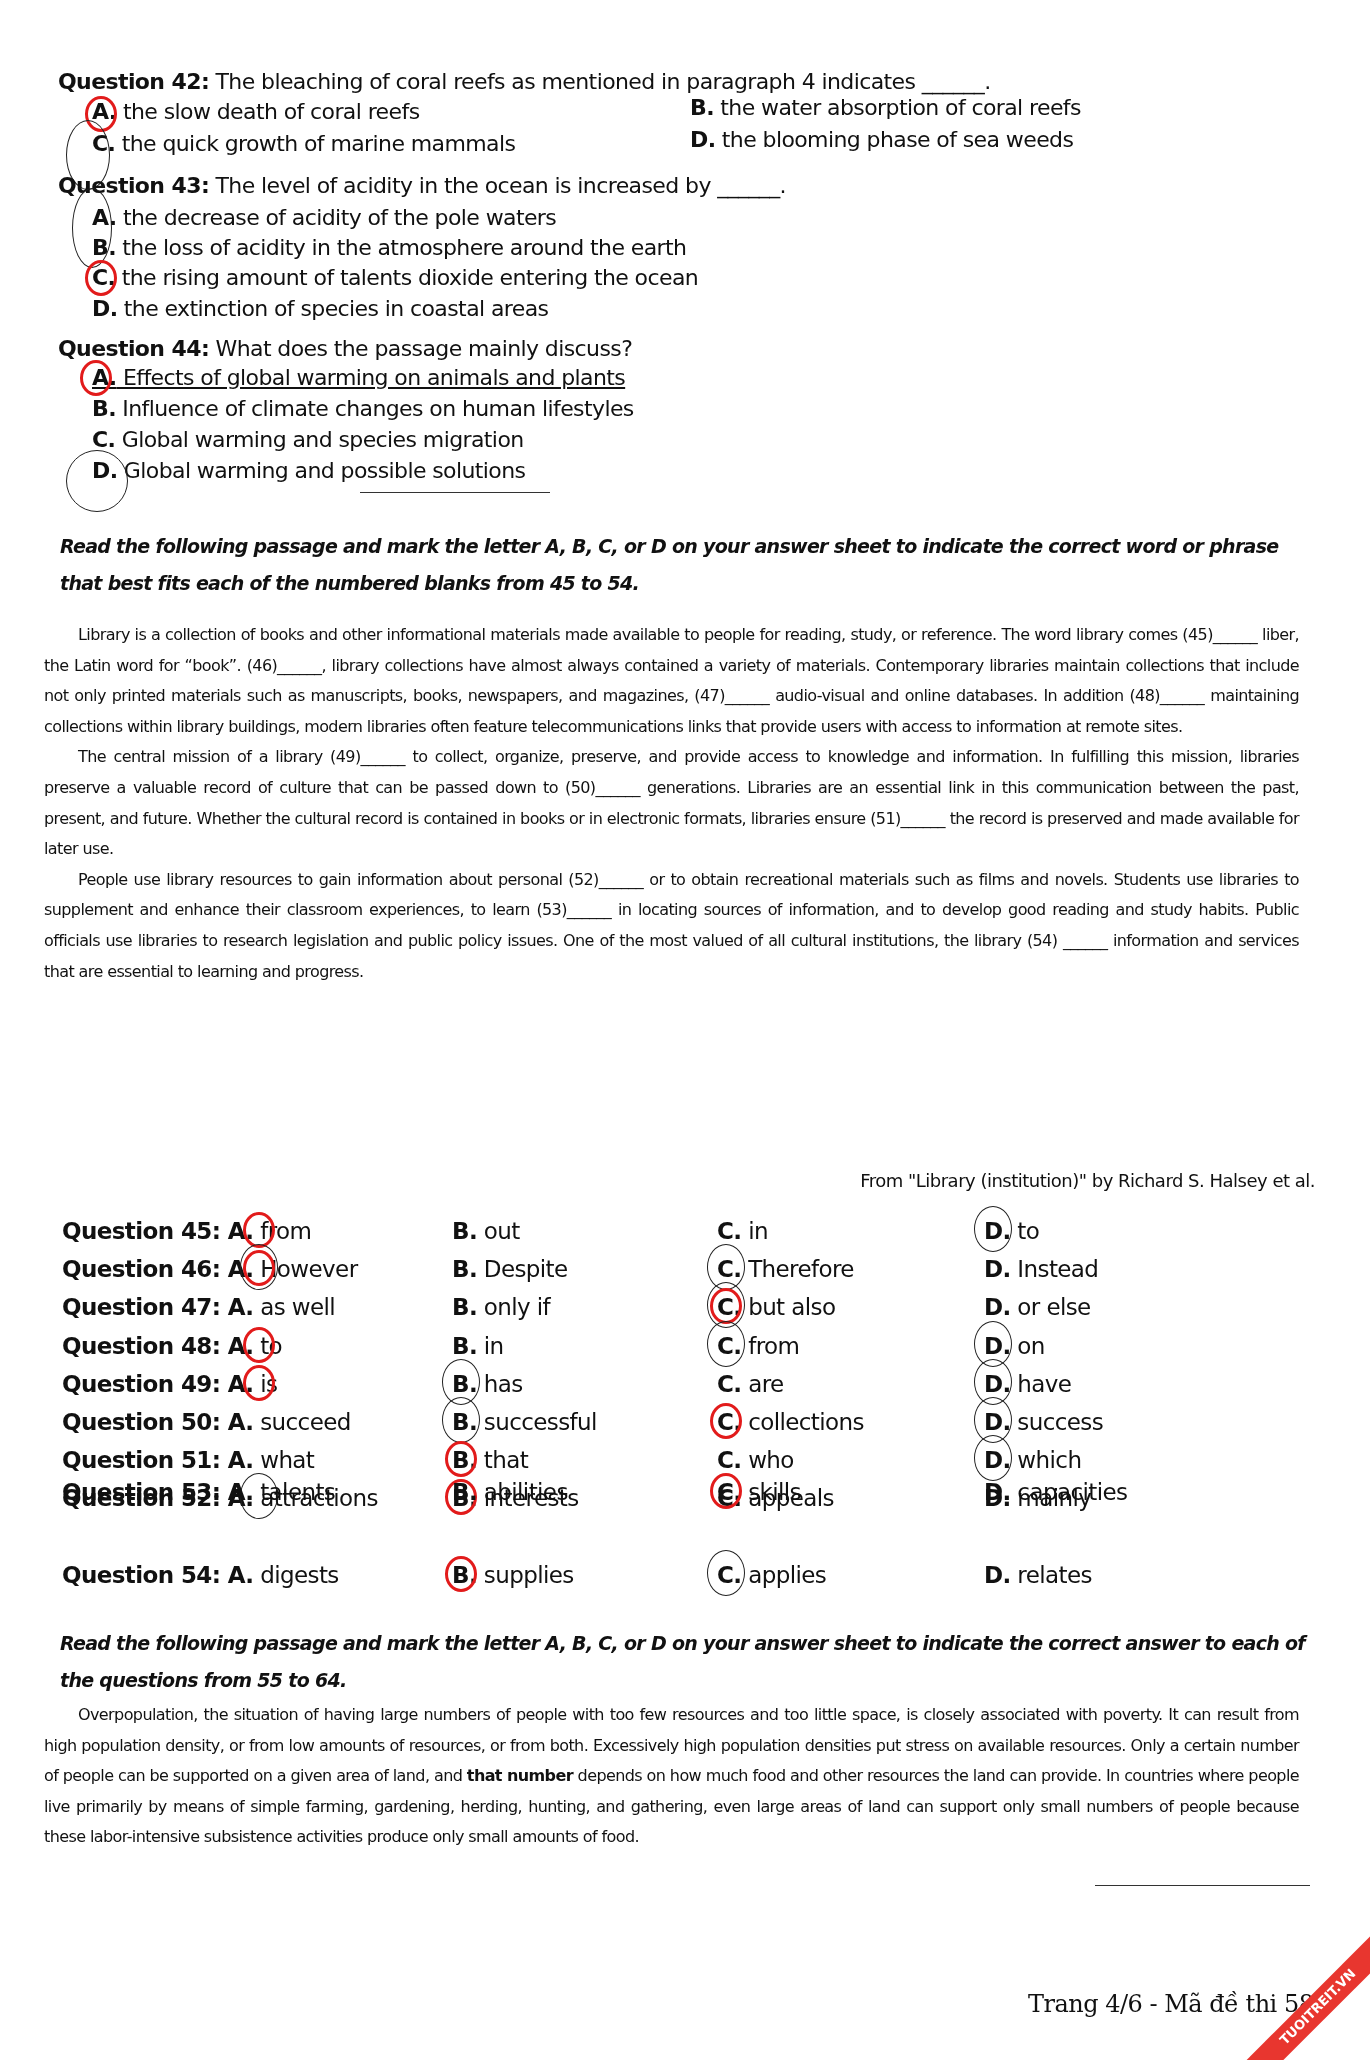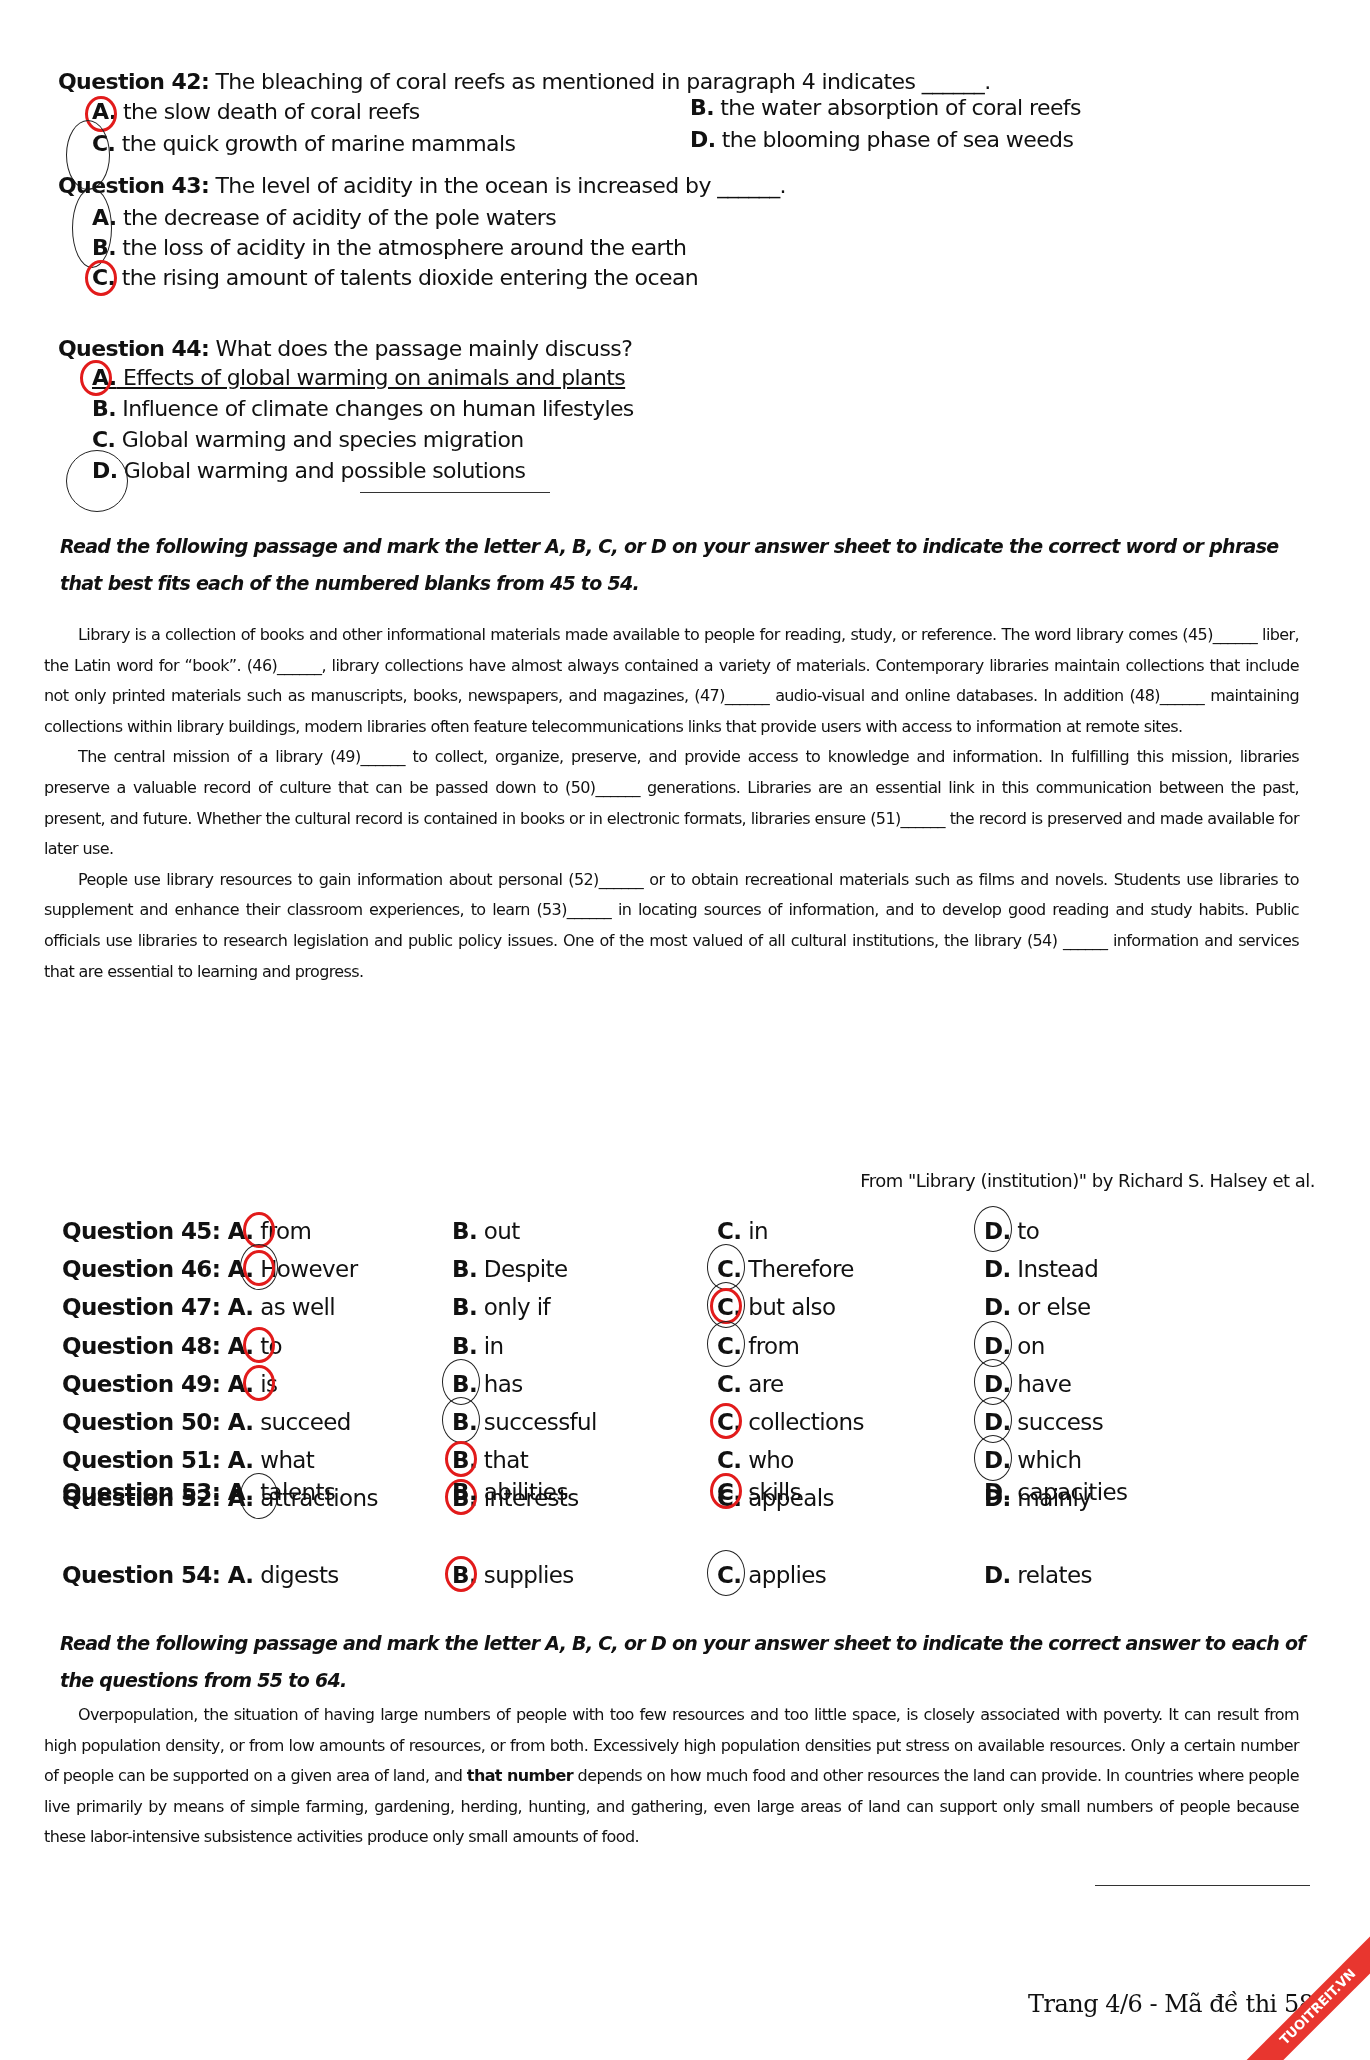--- a/index.html
+++ b/index.html
@@ -42,20 +42,21 @@
 
   <div class="q" style="top:170px;">
     <span class="qlabel">Question 43:</span>
     <span>The level of acidity in the ocean is increased by ______.</span>
   </div>
   <div class="opt" style="left:92px; top:202px;"><b>A.</b> <span>the decrease of acidity of the pole waters</span></div>
   <div class="circle-pen" style="left:72px; top:188px; width:40px; height:80px;"></div>
   <div class="opt" style="left:92px; top:232px;"><b>B.</b> <span>the loss of acidity in the atmosphere around the earth</span></div>
   <div class="opt" style="left:92px; top:262px;"><b>C.</b> <span>the rising amount of talents dioxide entering the ocean</span></div>
   <div class="circle-red" style="left:85px; top:260px;"></div>
+  <div class="opt" style="left:92px; top:293px;"><b>D.</b> <span>the extinction of species in coastal areas</span></div>
 
   <div class="q" style="top:333px;">
     <span class="qlabel">Question 44:</span>
     <span>What does the passage mainly discuss?</span>
   </div>
   <div class="opt" style="left:92px; top:362px;text-decoration:underline;"><b>A.</b> <span>Effects of global warming on animals and plants</span></div>
   <div class="circle-red" style="left:80px; top:360px;"></div>
   <div class="opt" style="left:92px; top:393px;"><b>B.</b> <span>Influence of climate changes on human lifestyles</span></div>
   <div class="opt" style="left:92px; top:424px;"><b>C.</b> <span>Global warming and species migration</span></div>
   <div class="opt" style="left:92px; top:455px;"><b>D.</b> <span>Global warming and possible solutions</span></div>

